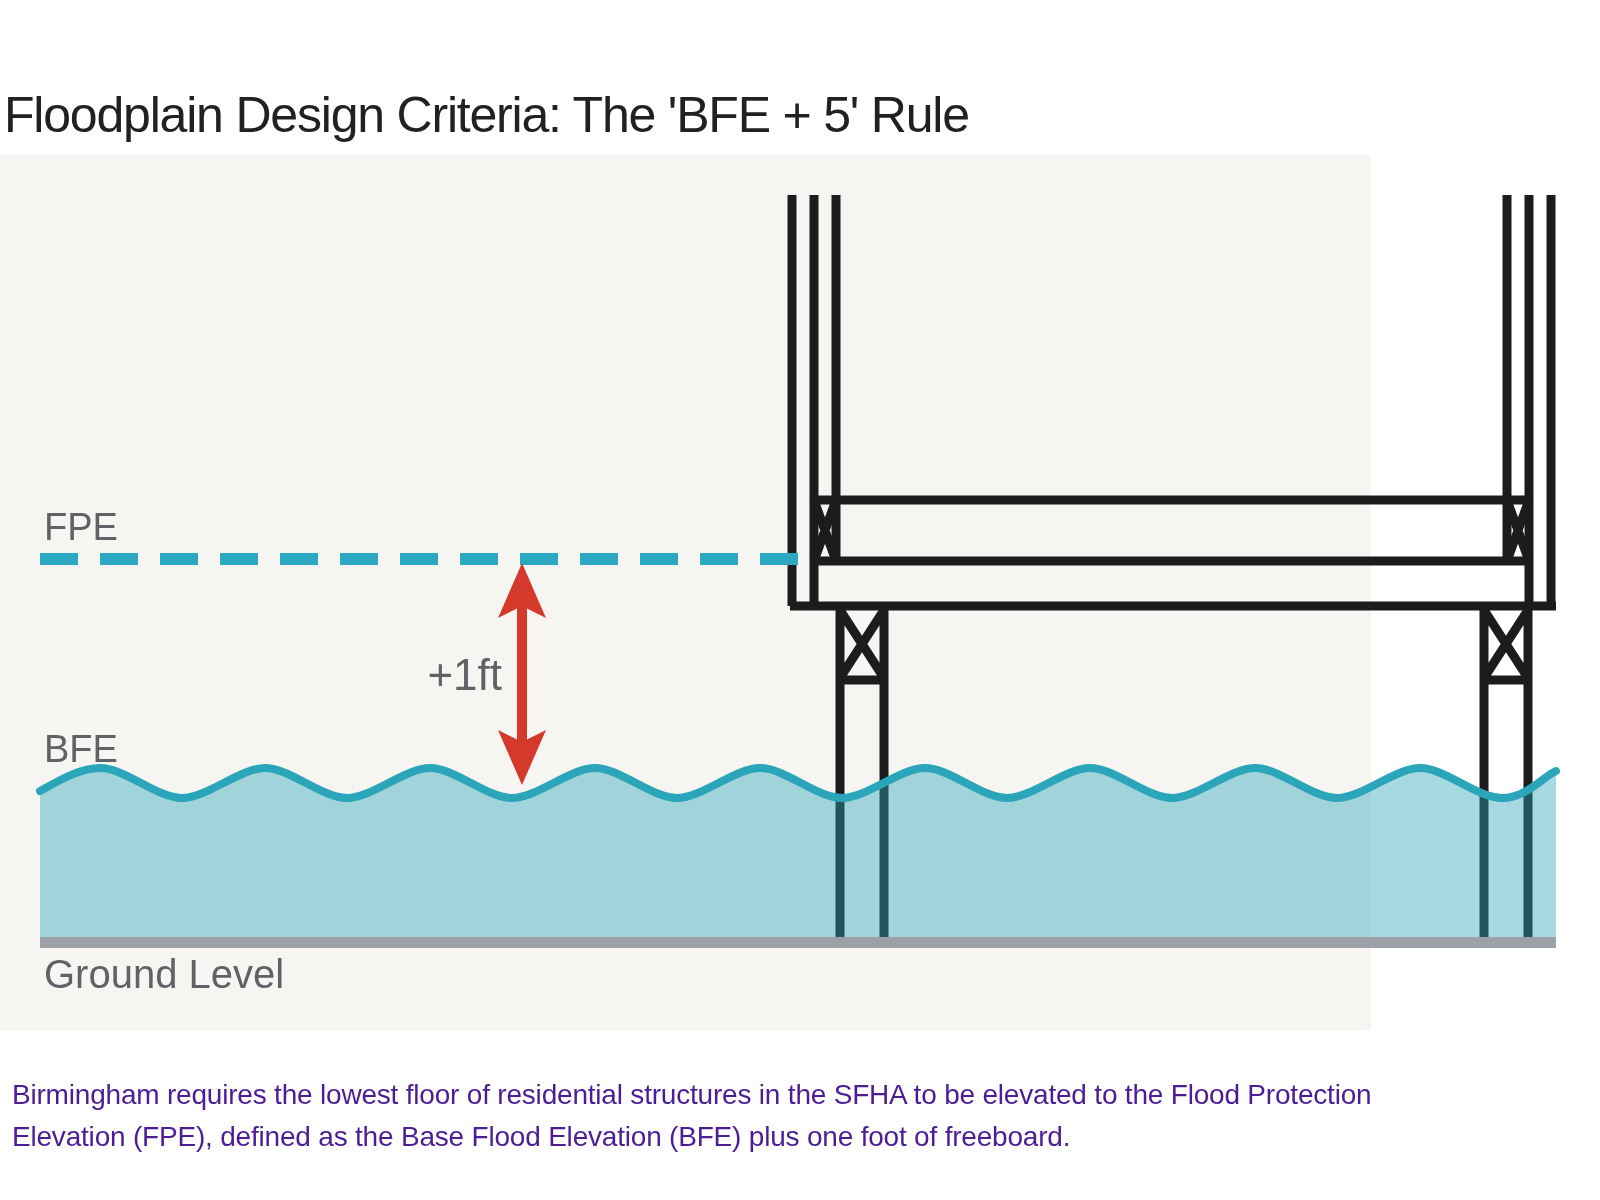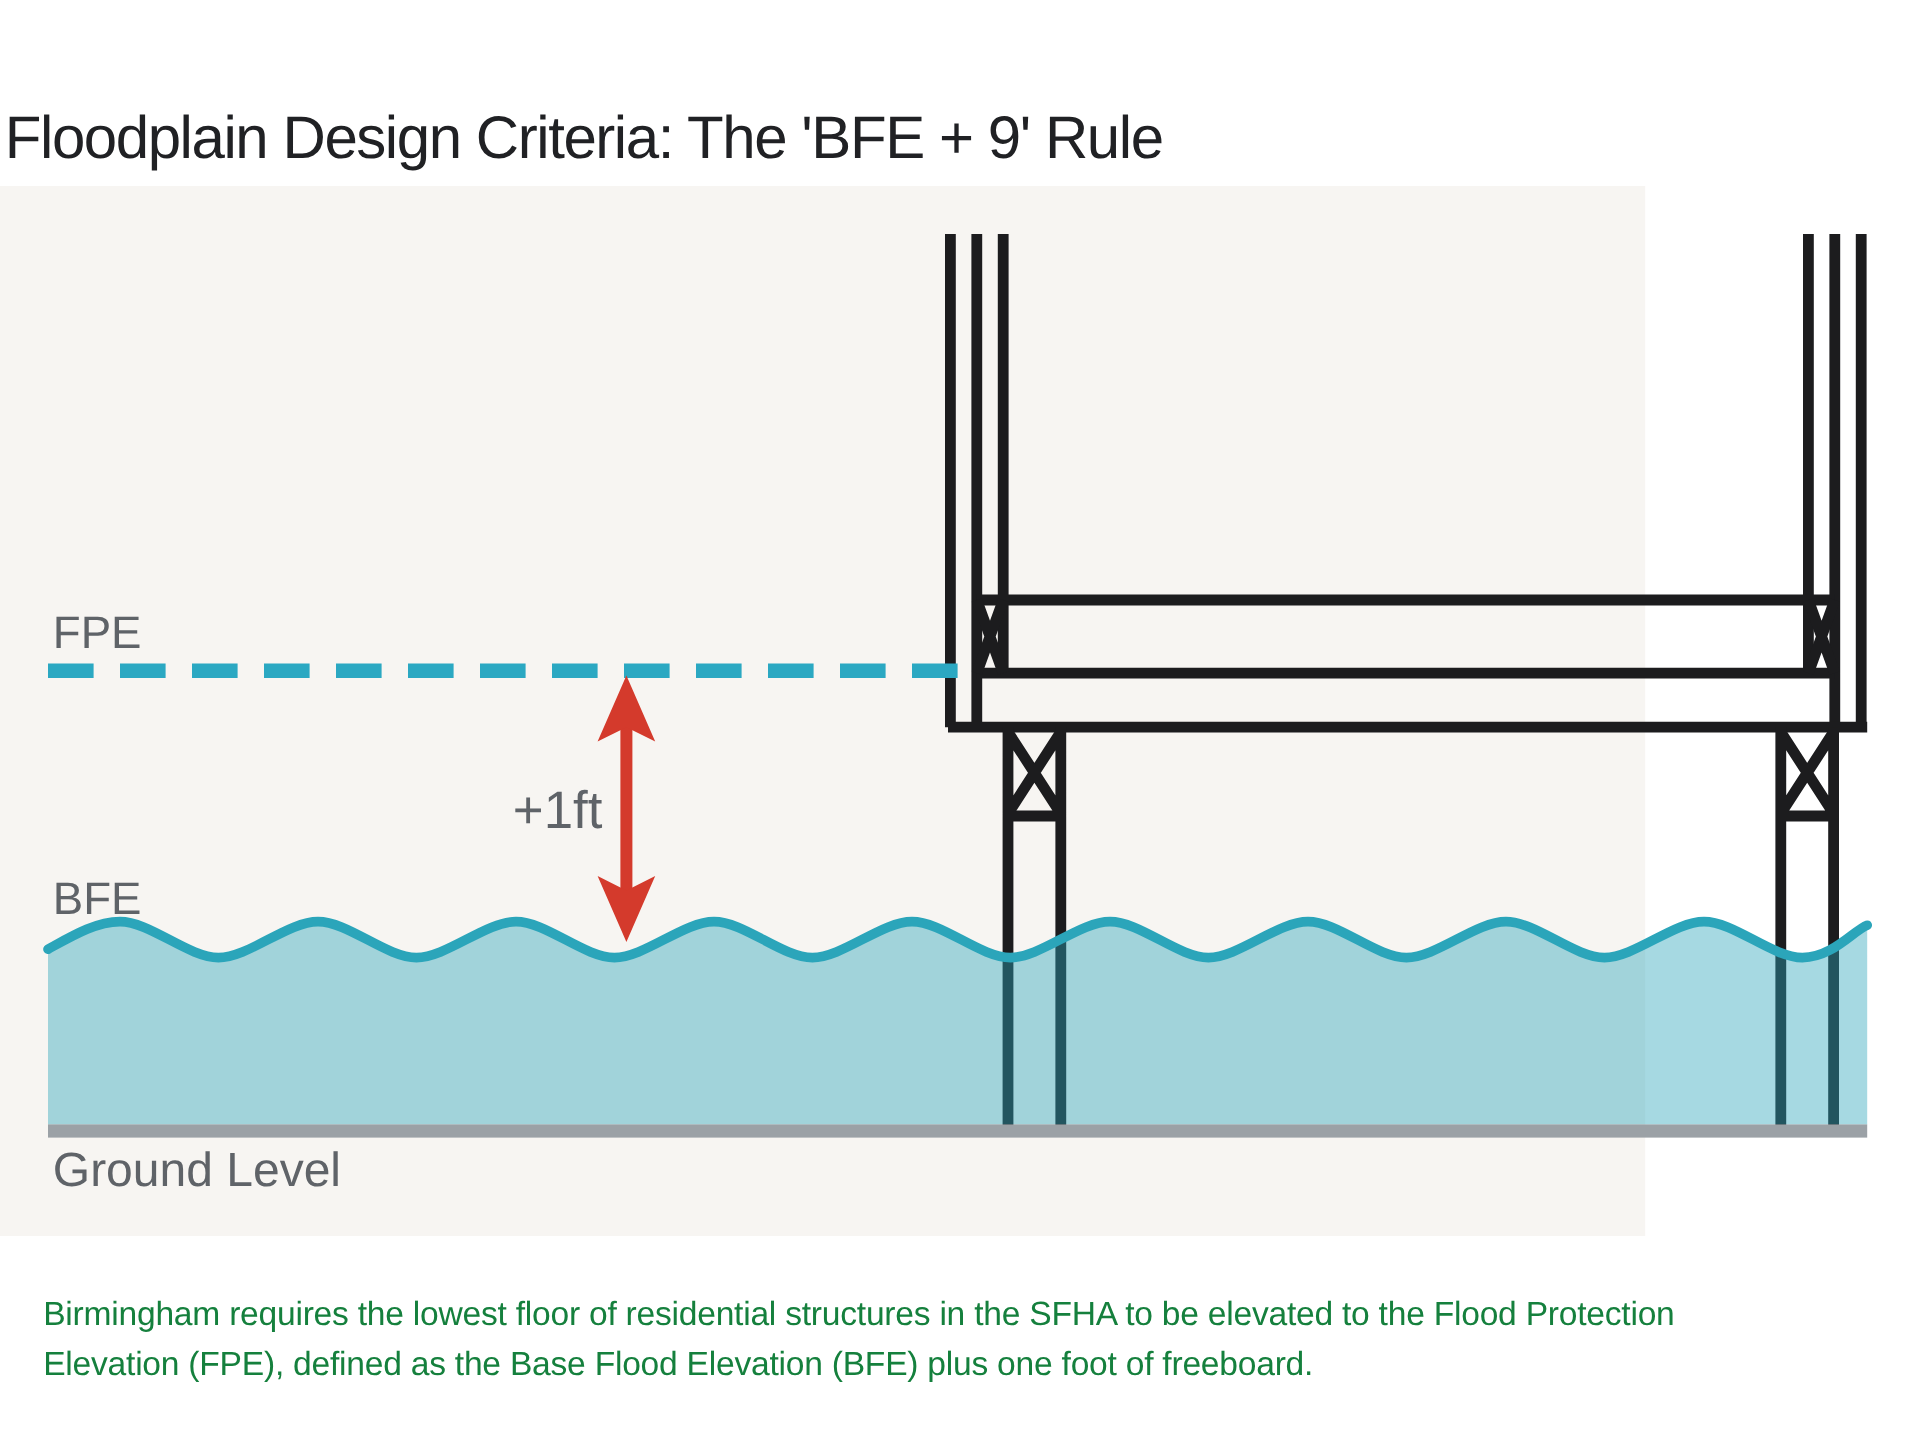--- a/index.html
+++ b/index.html
@@ -11,29 +11,29 @@
     position:absolute;left:4px;top:52px;
     font-size:50px;letter-spacing:-1.2px;color:#202124;font-weight:400;
     white-space:nowrap;
   }
   .diagram-wrap{
     position:absolute;left:0;top:155px;width:1371px;height:875px;
     background:#f7f5f2;
   }
   .diagram-wrap svg{display:block;}
   .caption{
-    position:absolute;left:36px;top:1046px;width:1470px;
-    font-size:28px;line-height:1.5;color:#15803d;letter-spacing:-0.2px;
+    position:absolute;left:12px;top:1046px;width:1470px;
+    font-size:28px;line-height:1.5;color:#4c1d95;letter-spacing:-0.2px;
   }
   text{font-family:"Liberation Sans", sans-serif;}
 </style>
 </head>
 <body>
 
-<h1 class="page-title">Floodplain Design Criteria: The 'BFE + 9' Rule</h1>
+<h1 class="page-title">Floodplain Design Criteria: The 'BFE + 5' Rule</h1>
 
 <div class="diagram-wrap">
   <svg width="1600" height="875" viewBox="0 0 1600 875">
 
     <g fill="none" stroke="#1C1C1E" stroke-width="9">
 
       <path d="M792 40 V451 M814 40 V451 M836 40 V406"></path>
 
       <path d="M1507 40 V406 M1529 40 V451 M1551 40 V451"></path>
 

